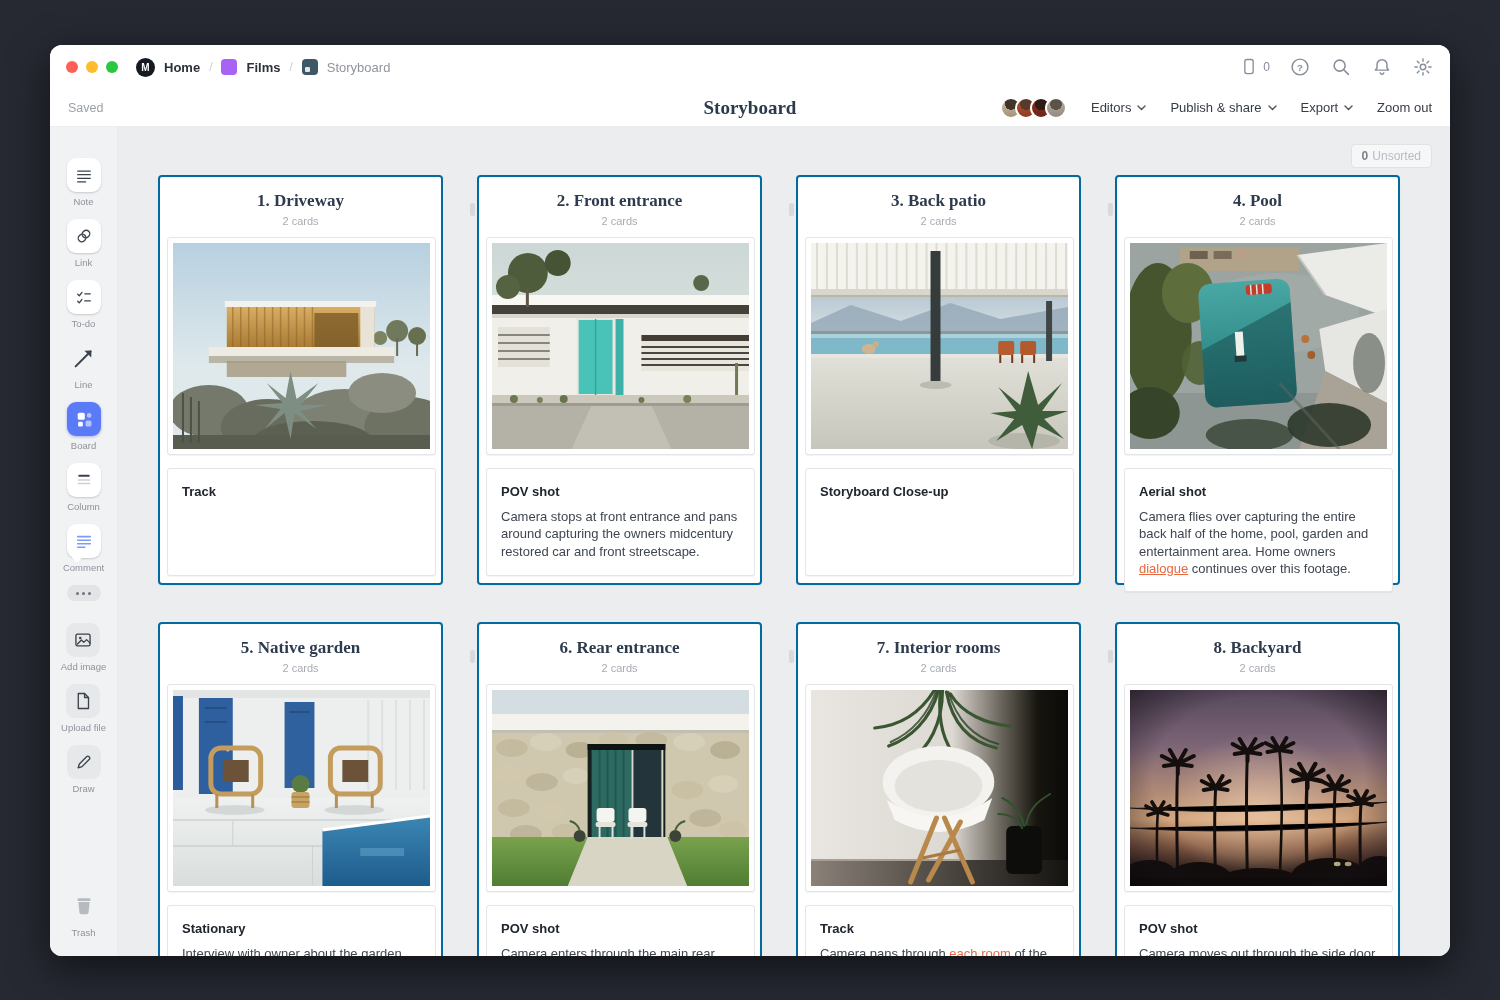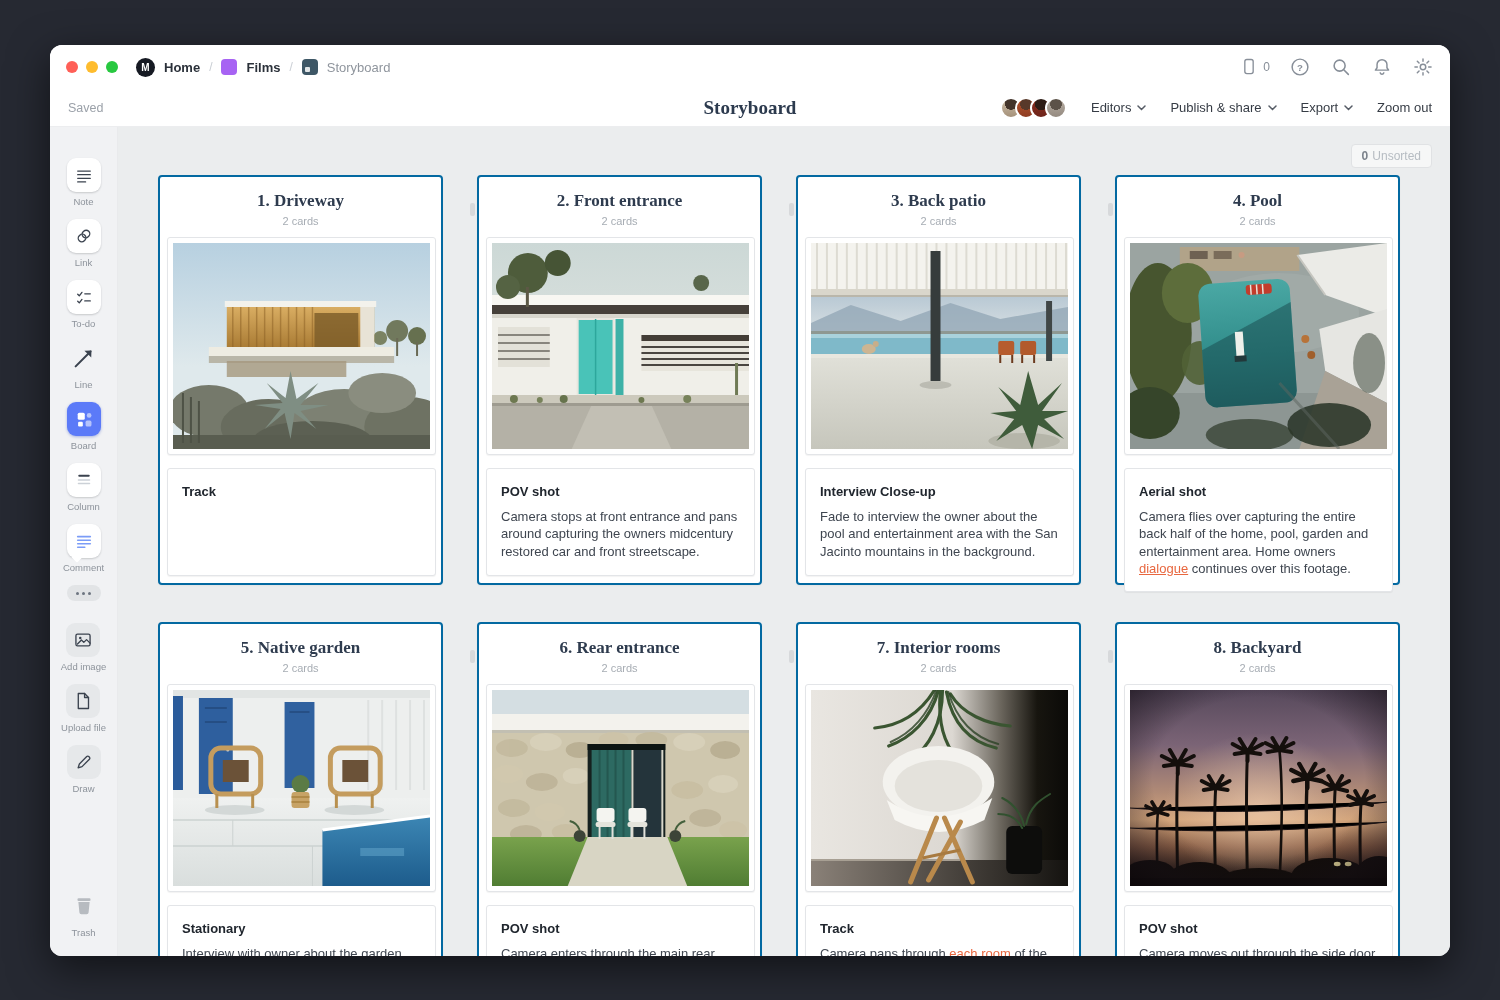--- a/index.html
+++ b/index.html
@@ -455,22 +455,21 @@
                 <rect x="236" y="58" width="6" height="60" fill="#404646"></rect>
                 <rect x="188" y="98" width="16" height="14" rx="2" fill="#b65c2e"></rect>
                   <rect x="210" y="98" width="16" height="14" rx="2" fill="#b25a2c"></rect>
                 <path d="M190 112v8M202 112v8M212 112v8M224 112v8" stroke="#6b3a1e" stroke-width="2"></path>
                 <ellipse cx="214" cy="198" rx="36" ry="8" fill="#b5b5a9"></ellipse>
                 <polygon points="218,128 228,162 252,140 232,168 258,168 234,176 254,196 228,182 222,206 212,182 186,198 204,176 180,170 206,168 188,144 210,162" fill="#3f5c3b"></polygon>
               </svg>
             </div>
           </figure>
           <div class="card text-card">
-            <div class="card-label">Interview Close-up</div>
-            <p class="card-text"><span>Fade to interview the owner about the pool and entertainment area with the San Jacinto mountains in the background.</span><a class="ilink"></a><span></span></p>
+            <div class="card-label">Storyboard Close-up</div>
           </div>
         </section>
 
         <section class="col r1">
           <span class="notch"></span>
           <h2 class="col-title">4. Pool</h2>
           <div class="col-count">2 cards</div>
           <figure class="card photo-card">
             <div class="photo">
               <svg viewBox="0 0 258 206" preserveAspectRatio="none">

